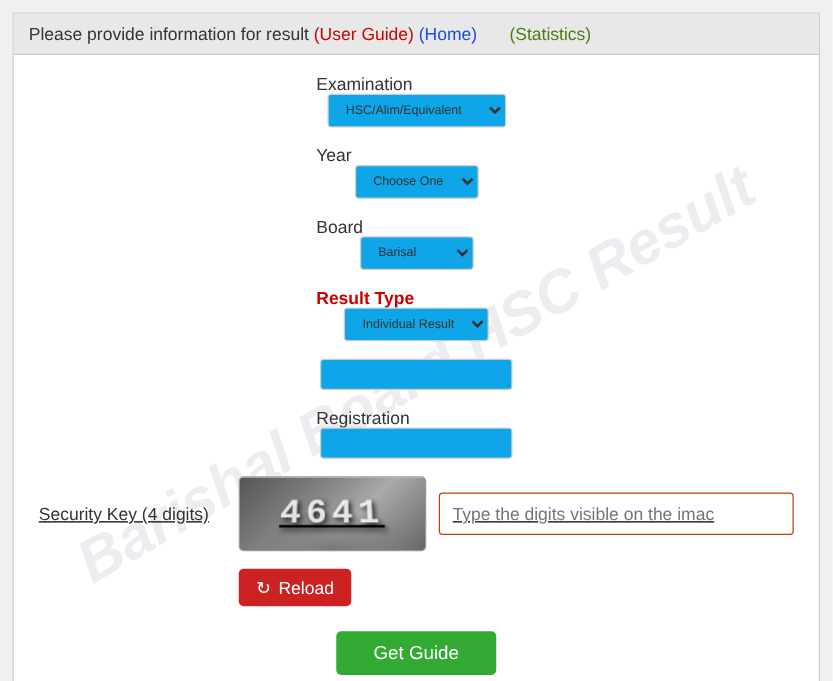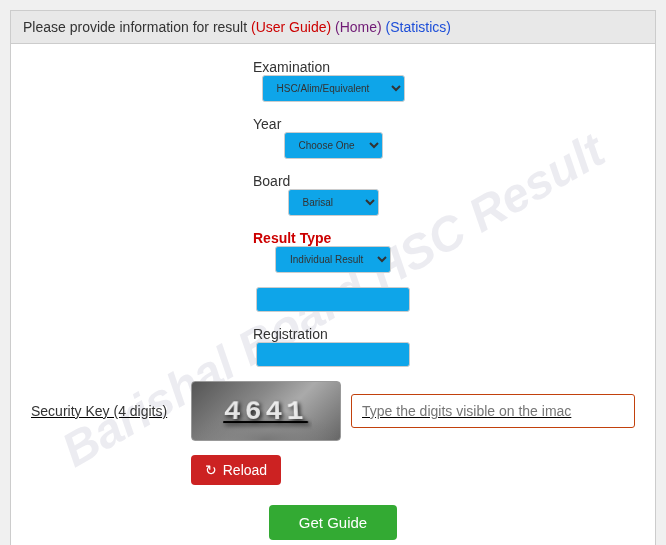--- a/index.html
+++ b/index.html
@@ -22,22 +22,22 @@
       background: #e8e8e8;
       padding: 8px 12px;
       border-bottom: 1px solid #ccc;
       font-size: 14px;
       color: #333;
     }
     .header a {
       text-decoration: none;
     }
     .header .user-guide { color: #cc0000; }
-    .header .home { color: #701a75; }
-    .header .statistics { color: #1d4ed8; }
+    .header .home { color: #1d4ed8; }
+    .header .statistics { color: #4d7c0f; margin-left: 22px; }
 
     .form-area {
       padding: 15px 20px;
       position: relative;
     }
     .watermark-text {
       position: absolute;
       top: 50%;
       left: 50%;
       transform: translate(-50%, -50%) rotate(-30deg);

